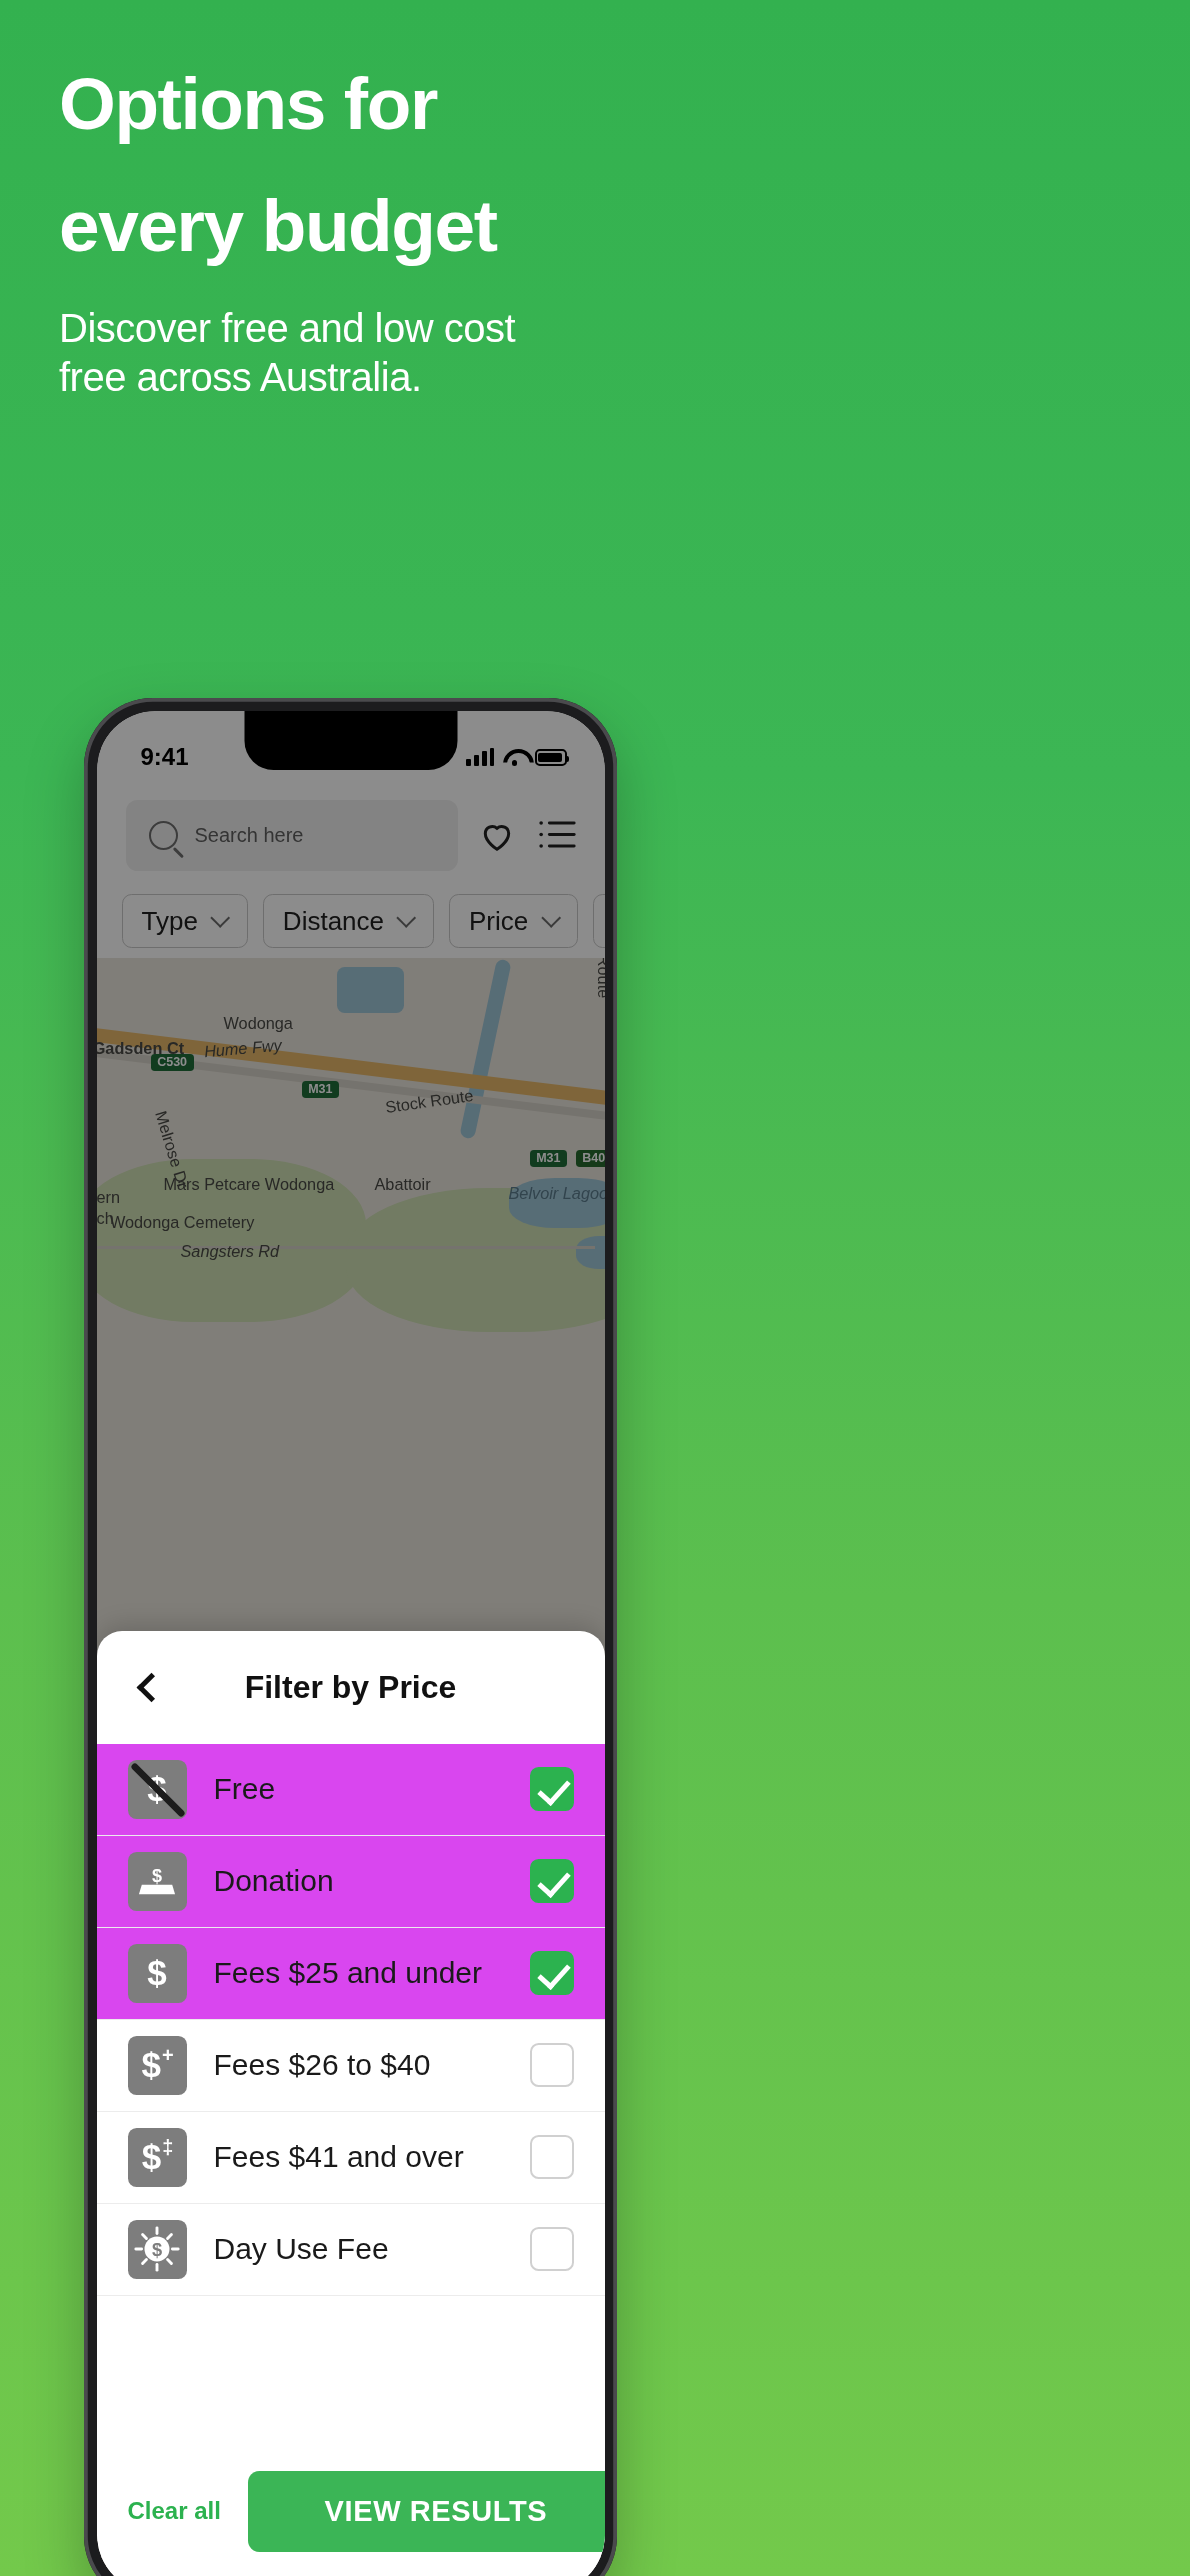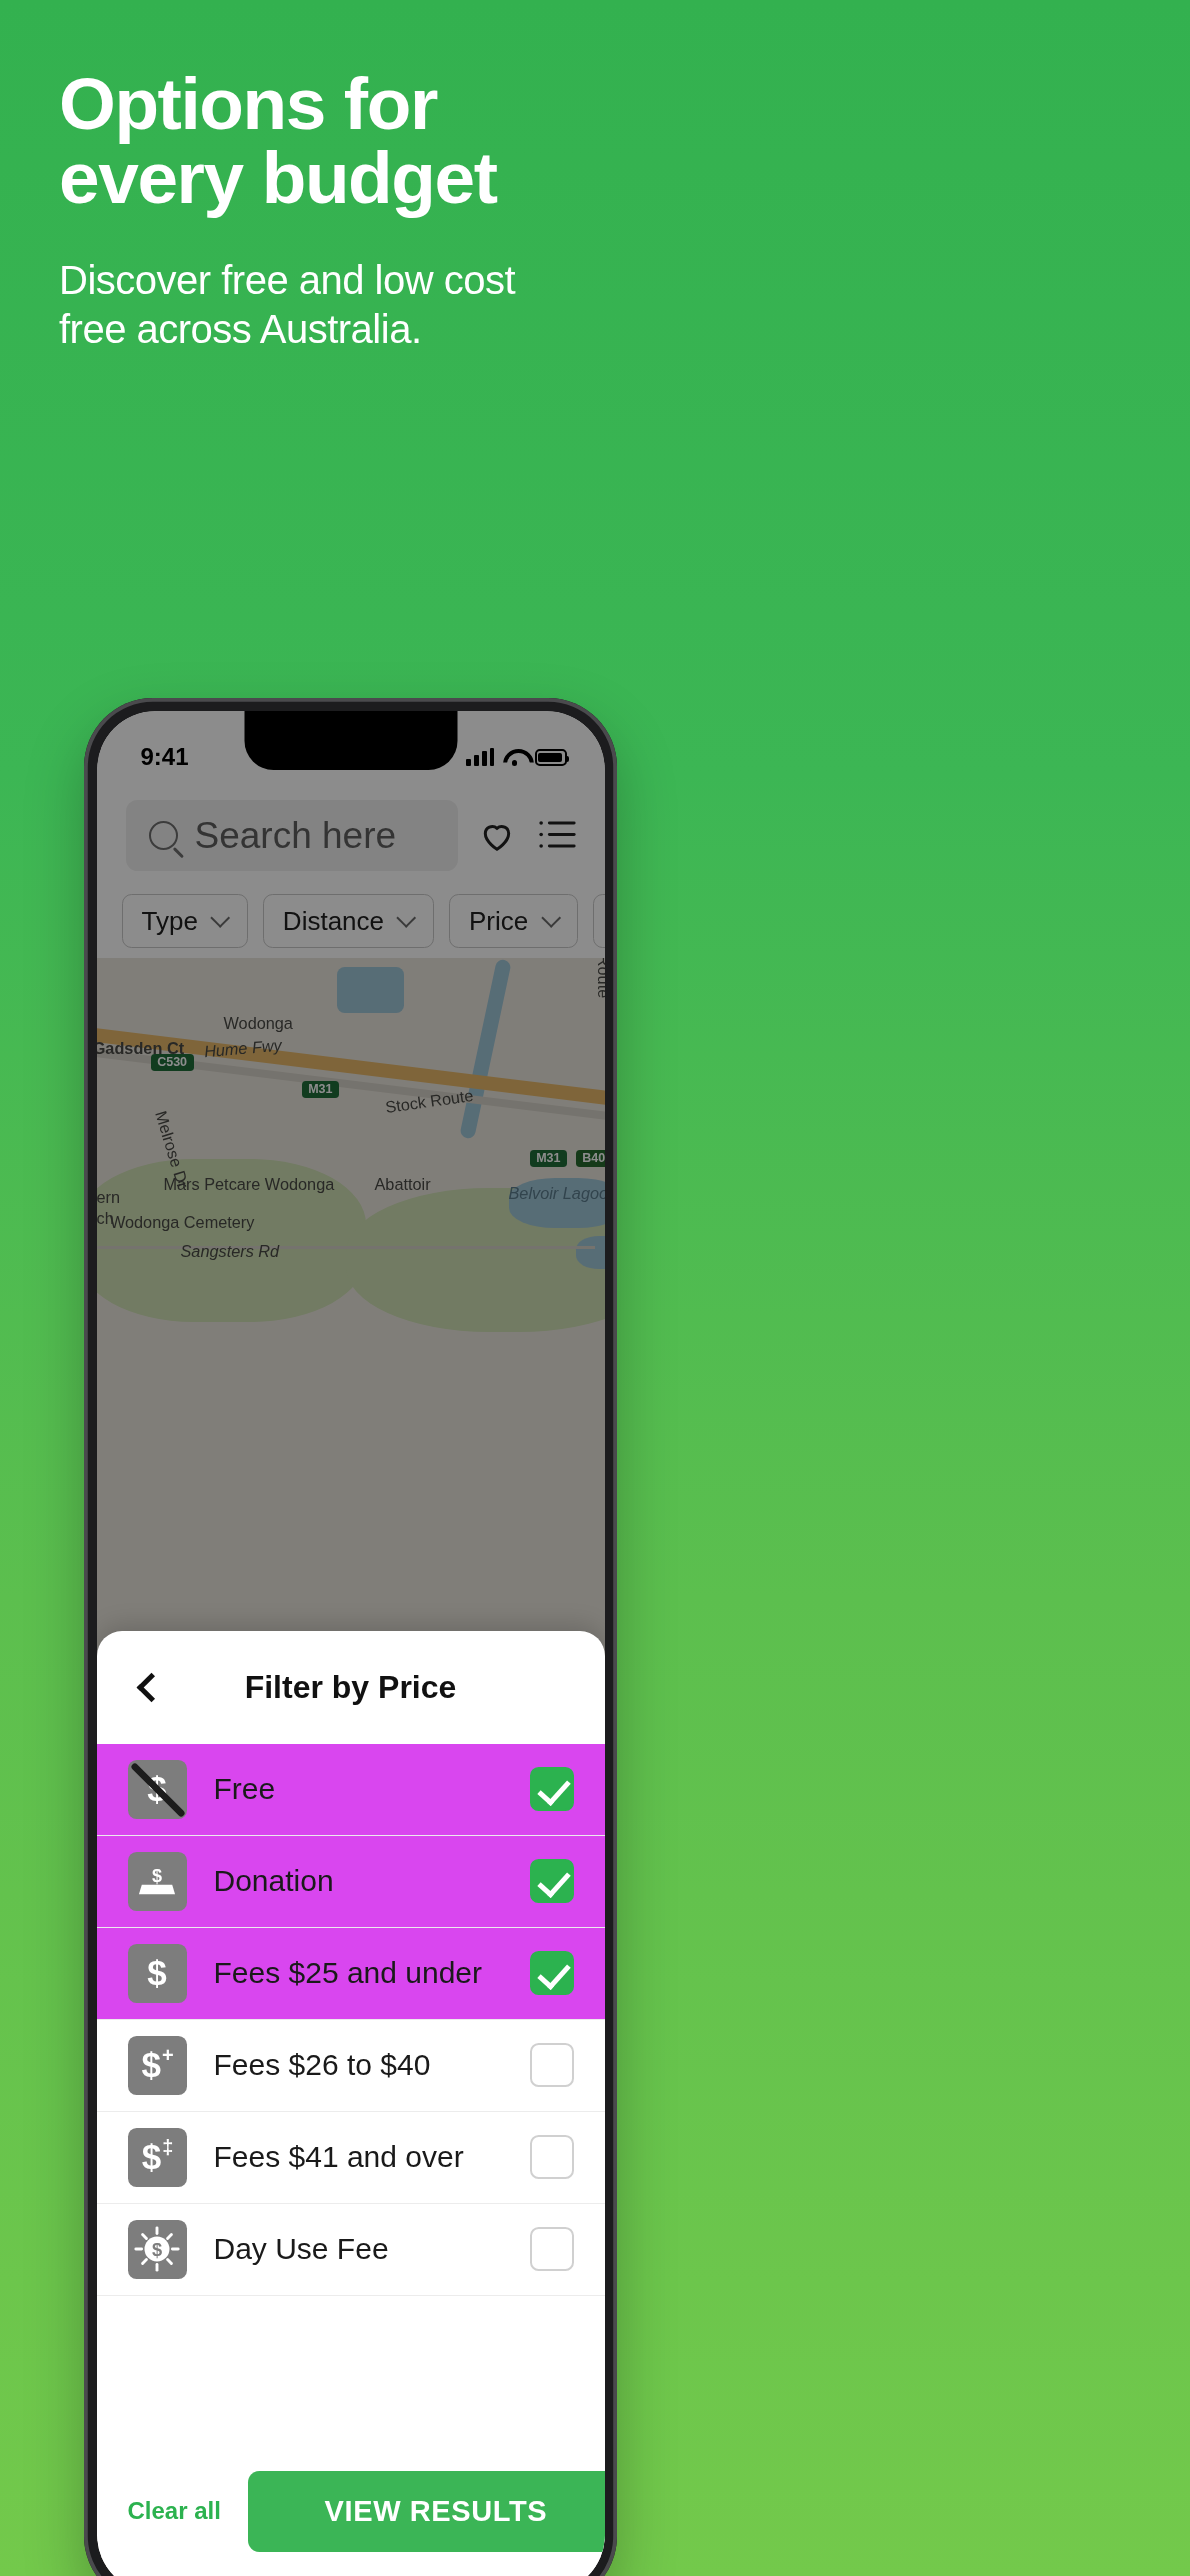--- a/index.html
+++ b/index.html
@@ -12,21 +12,21 @@
 
   
   .promo { position:absolute; left:59px; top:67px; width:1073px; }
   .promo h1 {
     color:#ffffff;
     font-size:73px;
     font-weight:bold;
     line-height:1.02;
     letter-spacing:-1.4px;
   }
-  .promo h1 .l2 { display:block; }
+  .promo h1 .l2 { display:block;margin-top:48px; }
   .promo p {
     margin-top:40px;
     color:#ffffff;
     font-size:40px;
     font-weight:400;
     line-height:1.22;
     letter-spacing:-0.5px;
   }
   .promo p .l2 { display:block; }
 
@@ -99,21 +99,21 @@
     position:absolute; top:77px; left:0; right:0; height:96px;
     display:flex; align-items:center; padding:0 29px; gap:19px; z-index:10;
     background:#fff;
   }
   .searchbox {
     flex:1; height:71px; background:#efefef; border-radius:11.5px;
     display:flex; align-items:center; padding:0 23px; gap:17px;
   }
   .srch-ico { width:29px;height:29px;border:2.9px solid #6d6d6d;border-radius:50%;position:relative;flex:none;}
   .srch-ico::after{content:"";position:absolute;right:-8.6px;bottom:-5.7px;width:12.5px;height:2.9px;background:#6d6d6d;transform:rotate(45deg);border-radius:1.9px;}
-  .srch-ph { color:#5f5f5f; font-size:37px; }
+  .srch-ph { color:#5f5f5f; font-size:20px; }
   .heart { width:40px;height:40px;position:relative;flex:none;}
   .heart svg, .listico svg { display:block; }
   .listico { width:40px;height:36px;flex:none;}
 
   
   .chips {
     position:absolute; top:174px; left:0; right:0; height:73px;
     display:flex; align-items:center; gap:15.3px; padding-left:25px; z-index:10;
     background:#fff; overflow:hidden;
   }

